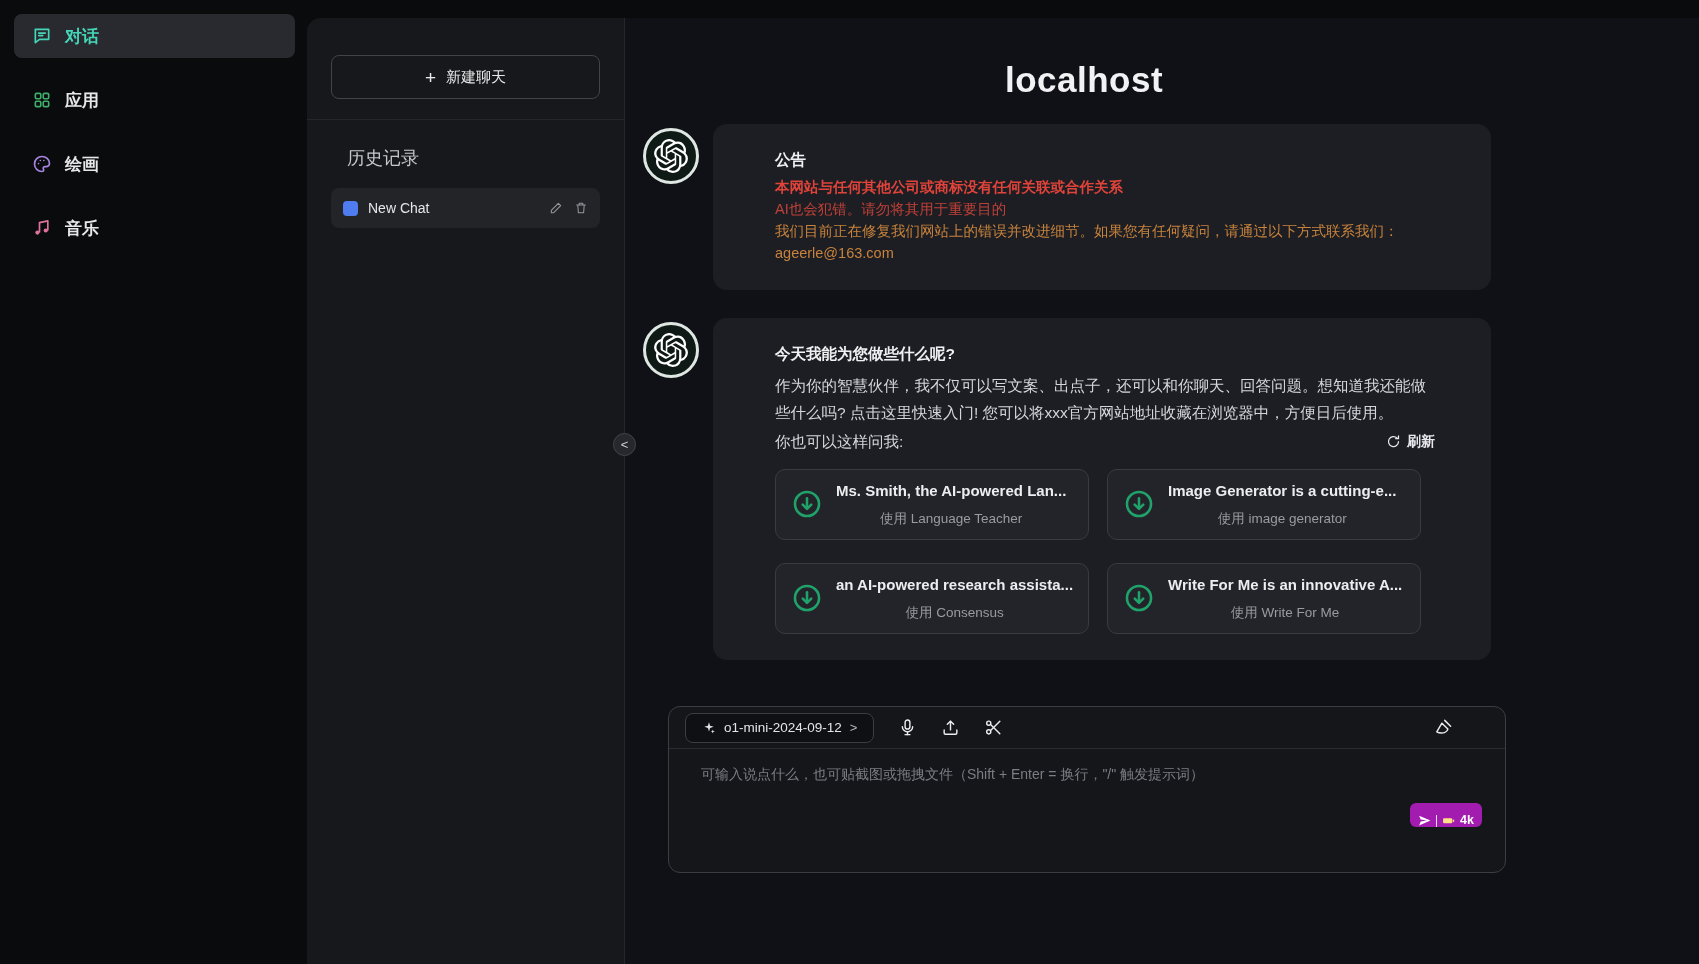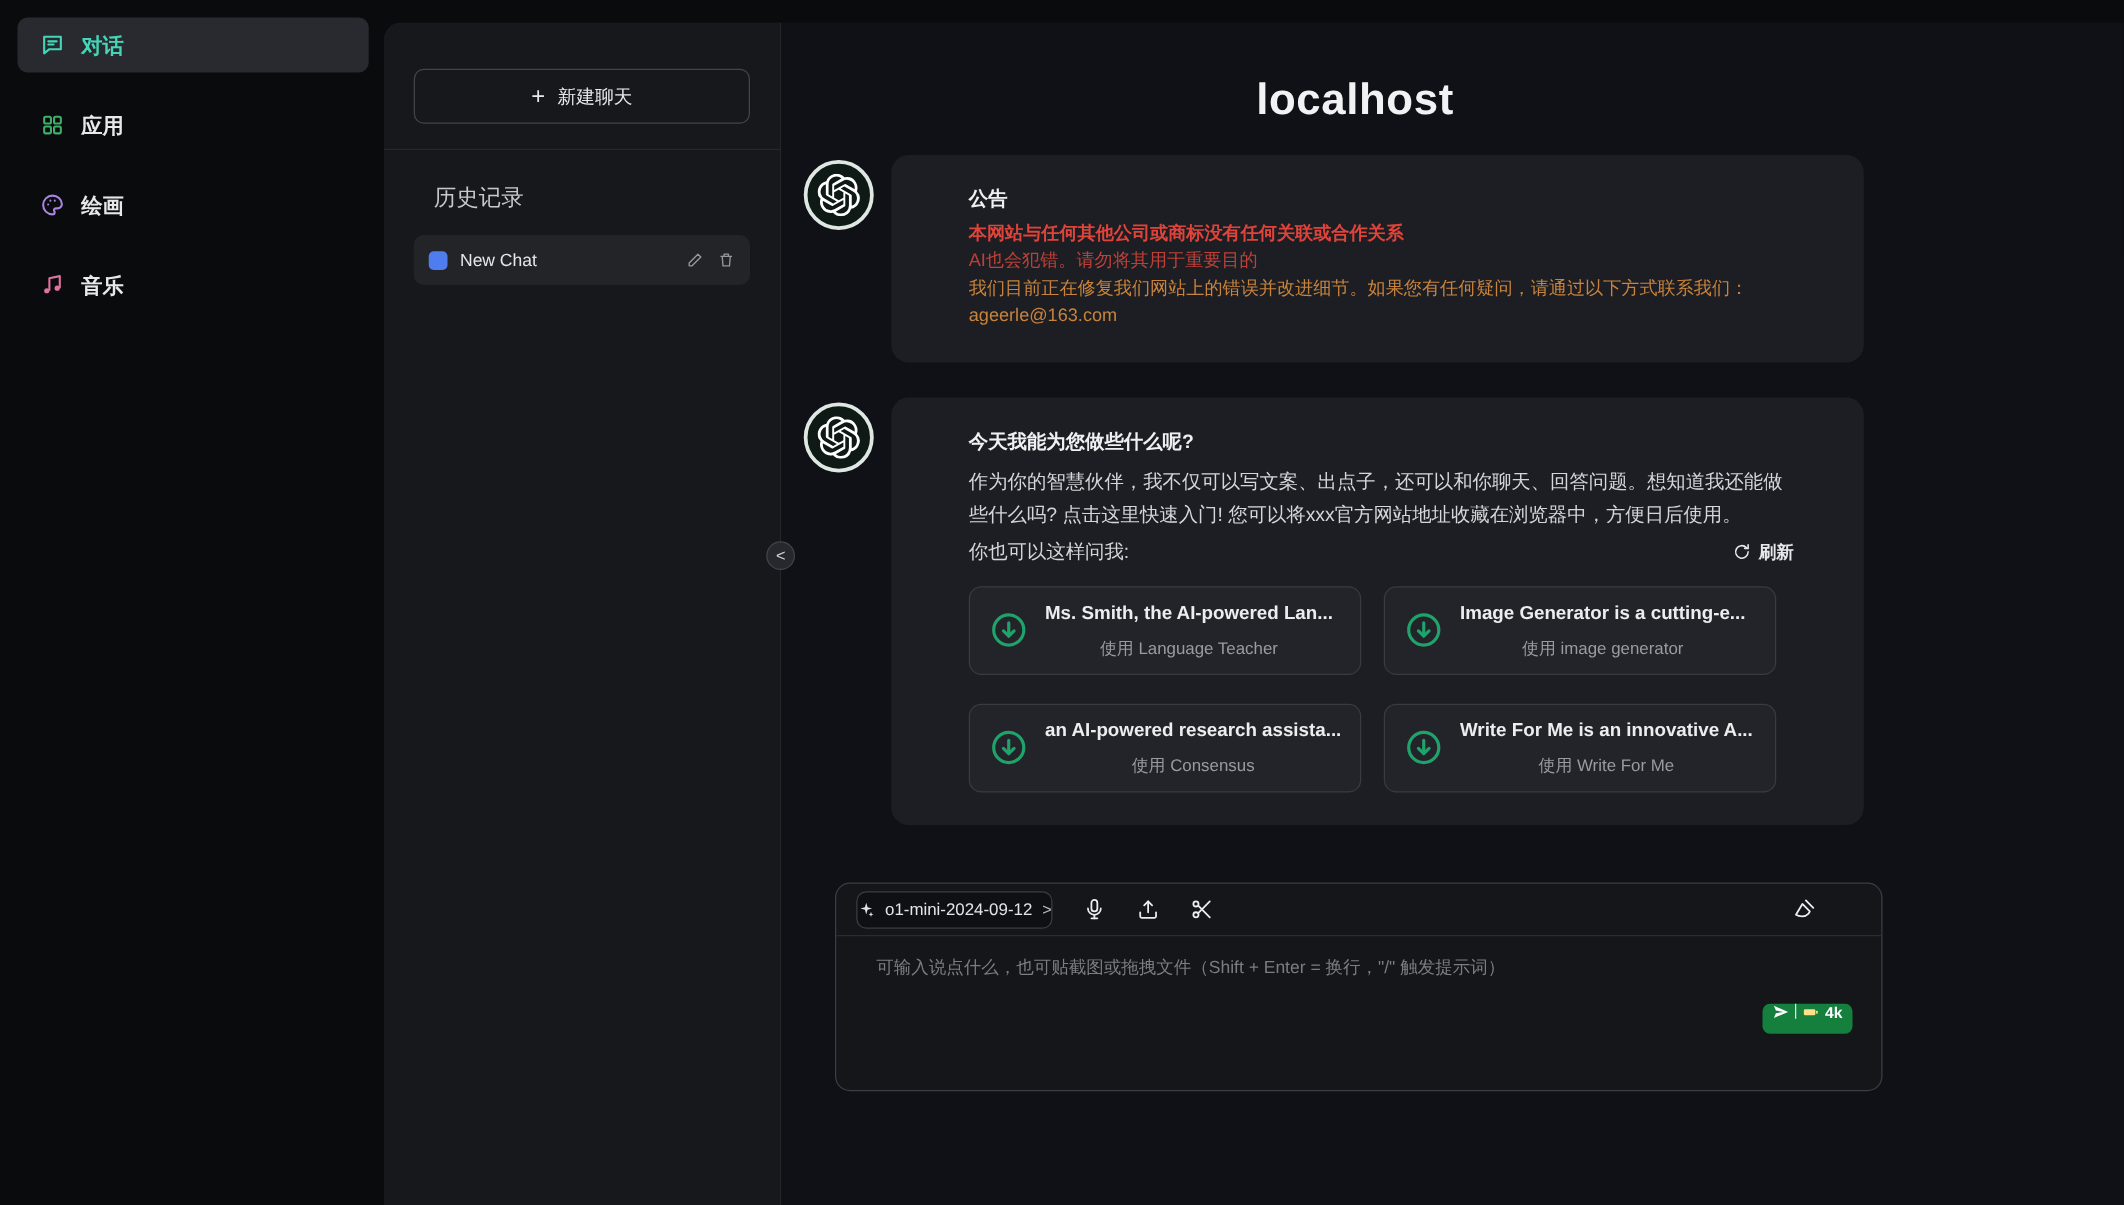--- a/index.html
+++ b/index.html
@@ -127,35 +127,35 @@
   
   .composer {
     width:838px; margin:6px 0 91px 43px;
     border:1px solid #3c3d43; border-radius:12px; background:#15161a;
   }
   .composer-toolbar {
     display:flex; align-items:center; gap:24px; height:42px;
     padding:0 16px; border-bottom:1px solid #2b2c31;
   }
   .model-chip {
-    display:flex; align-items:center; gap:8px; height:30px; padding:0 0;
+    display:flex; align-items:center; gap:8px; height:30px; padding:0 16px;
     background:#0f1013; border:1px solid #3c3d43; border-radius:8px;
     color:#e4e4e8; font-size:13.5px; cursor:pointer;
   }
   .chip-icon svg { width:14px; height:14px; fill:#e4e4e8; }
   .chip-chevron { color:#b9b9be; font-size:13px; }
   .tool-icon { color:#ececf0; cursor:pointer; }
   .tool-icon svg { width:19px; height:19px; }
   .broom { margin-left:auto; margin-right:36px; }
   .composer-body { position:relative; height:123px; padding:16px 18px 0 32px; cursor:text; }
   .placeholder { color:#7c7d83; font-size:14px; }
   .token-badge {
     position:absolute; right:23px; bottom:45px; height:24px;
-    background:#15803d; border-radius:6px; color:#fff;
-    display:flex; align-items:flex-start; gap:5px; padding:0 8px;
+    background:#a21caf; border-radius:6px; color:#fff;
+    display:flex; align-items:flex-end; gap:5px; padding:0 8px;
     font-size:12.5px; font-weight:700; cursor:pointer;
   }
   .badge-icon svg { width:13px; height:13px; fill:#ffffff; }
   .badge-icon.battery svg { fill:#ffe08a; }
   .badge-divider { width:1px; height:12px; background:rgba(255,255,255,.85); }
 </style>
 </head>
 <body>
 
 <aside class="sidebar">

